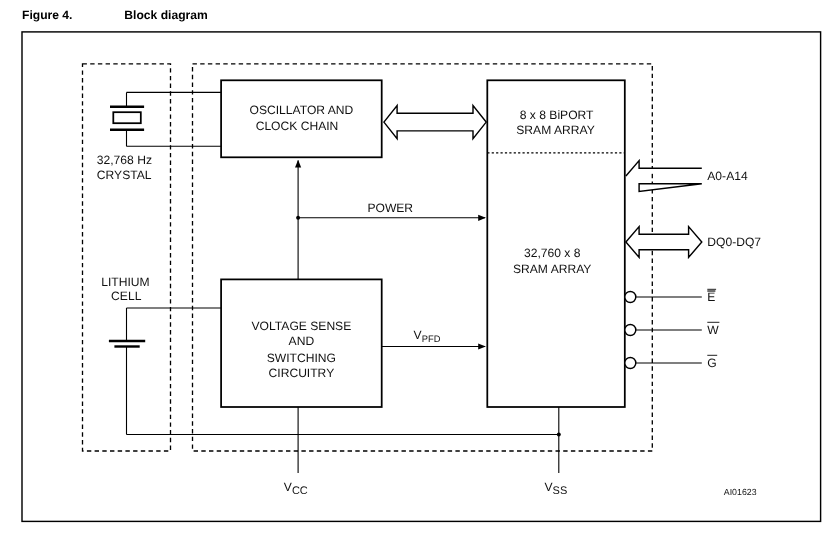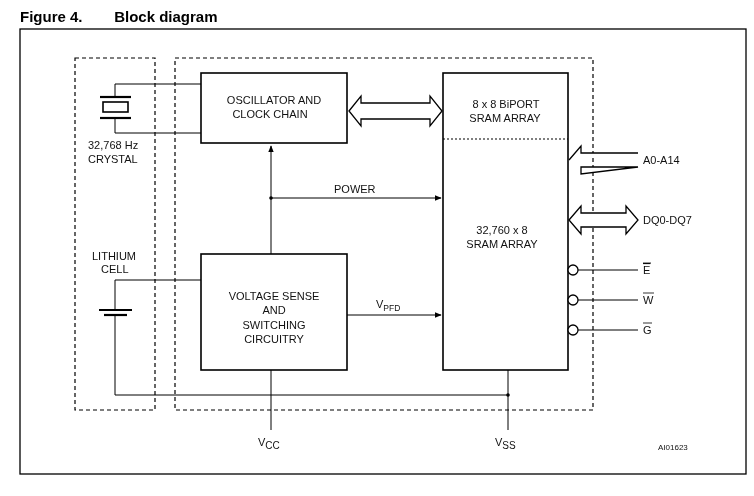--- a/index.html
+++ b/index.html
@@ -1,18 +1,18 @@
 <!DOCTYPE html>
 <html><head>
 <meta charset="utf-8">
 <style>
   html, body { margin: 0; padding: 0; background: #ffffff; }
   body { width: 754px; height: 496px; position: relative; overflow: hidden;
          font-family: "Liberation Sans", sans-serif; color: #000; }
-  .title { position: absolute; top: 8px; left: 20px; font-size: 15px; font-weight: bold; }
+  .title { position: absolute; top: 8px; left: 20px; font-size: 11px; font-weight: bold; }
   .title .num { display: inline-block; width: 90px; }
   svg { position: absolute; left: 0; top: 0; }
   svg text { font-family: "Liberation Sans", sans-serif; fill: #111; }
   .lbl { font-size: 11px; }
   .sub { font-size: 8.5px; }
   .ref { font-size: 8px; }
 </style>
 </head>
 <body>
 

